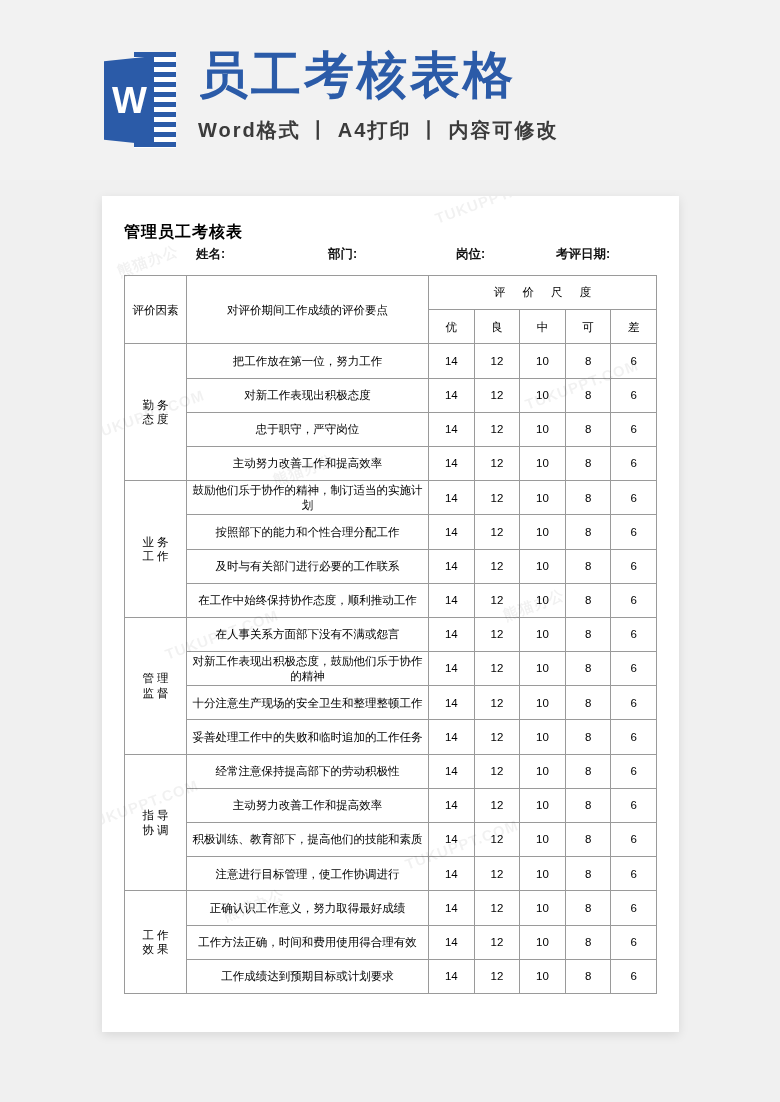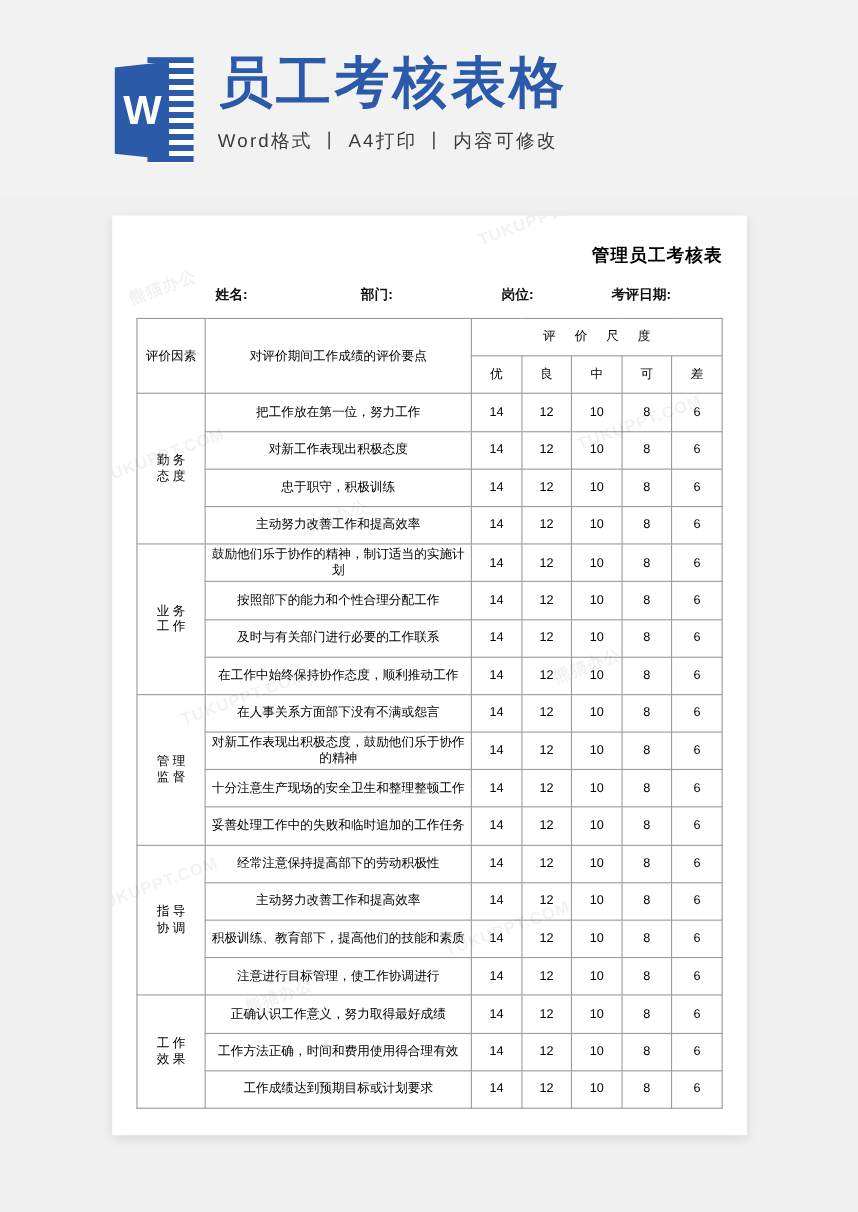--- a/index.html
+++ b/index.html
@@ -86,48 +86,48 @@
     font-size: 50px;
     font-weight: bold;
     color: #2b5ba8;
     letter-spacing: 3px;
     line-height: 1.1;
     white-space: nowrap;
   }
 
   .banner-subtitle {
     margin-top: 14px;
-    font-size: 17px;
-    font-weight: normal;
+    font-size: 20px;
+    font-weight: bold;
     color: #3b3b3b;
     letter-spacing: 2px;
     white-space: nowrap;
   }
 
   
   .page-card {
     position: absolute;
     left: 102px;
     top: 196px;
     width: 577px;
     height: 836px;
     background: #ffffff;
     box-shadow: 0 3px 10px rgba(0,0,0,0.10);
     padding: 18px 22px 14px 22px;
     overflow: hidden;
   }
 
   .doc-title {
-    text-align: right;
+    text-align: left;
     font-size: 16px;
     font-weight: bold;
     color: #000;
     letter-spacing: 1px;
     margin-top: 8px;
-    margin-bottom: 17px;
+    margin-bottom: 3px;
   }
 
   .meta-row {
     display: flex;
     font-size: 12.5px;
     font-weight: bold;
     color: #111;
     margin-bottom: 12px;
     padding-left: 72px;
   }
@@ -281,21 +281,21 @@
         </tr>
         <tr>
           <td class="item-text">对新工作表现出积极态度</td>
           <td class="score">14</td>
           <td class="score">12</td>
           <td class="score">10</td>
           <td class="score">8</td>
           <td class="score">6</td>
         </tr>
         <tr>
-          <td class="item-text">忠于职守，积极训练</td>
+          <td class="item-text">忠于职守，严守岗位</td>
           <td class="score">14</td>
           <td class="score">12</td>
           <td class="score">10</td>
           <td class="score">8</td>
           <td class="score">6</td>
         </tr>
         <tr>
           <td class="item-text">主动努力改善工作和提高效率</td>
           <td class="score">14</td>
           <td class="score">12</td>

